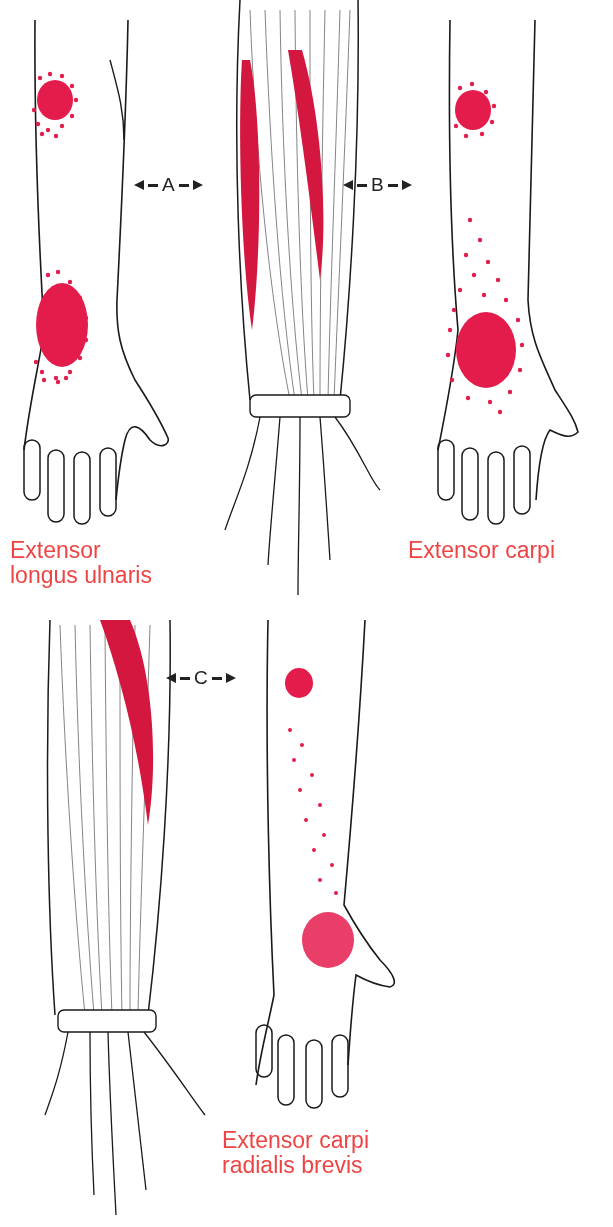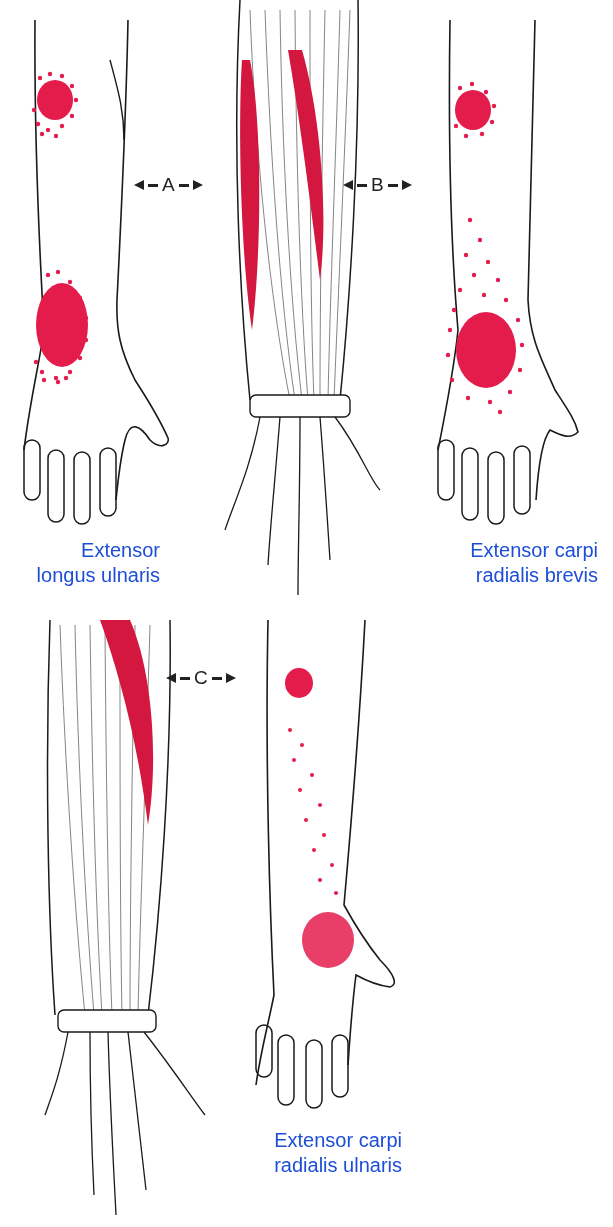--- a/index.html
+++ b/index.html
@@ -1,19 +1,19 @@
 <!DOCTYPE html>
 <html><head>
 <meta charset="utf-8">
 <style>
   html,body{margin:0;padding:0;background:#fff;}
   body{width:613px;height:1227px;position:relative;overflow:hidden;font-family:"Liberation Sans",sans-serif;color:#222;}
   .panel{position:absolute;}
   svg{position:absolute;left:0;top:0;}
-  .label{position:absolute;font-size:20px;line-height:25px;text-align:right;color:#1d4ed8;}
+  .label{position:absolute;font-size:23px;line-height:25px;text-align:left;color:#ef4444;}
   .arrowlbl{position:absolute;font-size:19px;line-height:20px;display:flex;align-items:center;gap:4px;color:#222;}
   .arr{display:inline-block;width:0;height:0;border-top:5px solid transparent;border-bottom:5px solid transparent;}
   .arr.l{border-right:10px solid #222;}
   .arr.r{border-left:10px solid #222;}
   .shaft{display:inline-block;width:10px;height:3px;background:#222;}
 </style>
 </head>
 <body>
 
 <div class="panel" style="left:0;top:0;width:200px;height:540px;">
@@ -209,18 +209,17 @@
   <span class="shaft"></span>
     <span class="arr r"></span>
 </div>
 
 <div class="label" style="left:10px;top:538px;width:150px;">
   <div>Extensor</div>
   <div>longus ulnaris</div>
 </div>
 <div class="label" style="left:408px;top:538px;width:190px;">
   <div>Extensor carpi</div>
-  <div>radialis brevis</div>
 </div>
 <div class="label" style="left:222px;top:1128px;width:180px;">
   <div>Extensor carpi</div>
-  <div>radialis ulnaris</div>
+  <div>radialis brevis</div>
 </div>
 
 </body></html>

